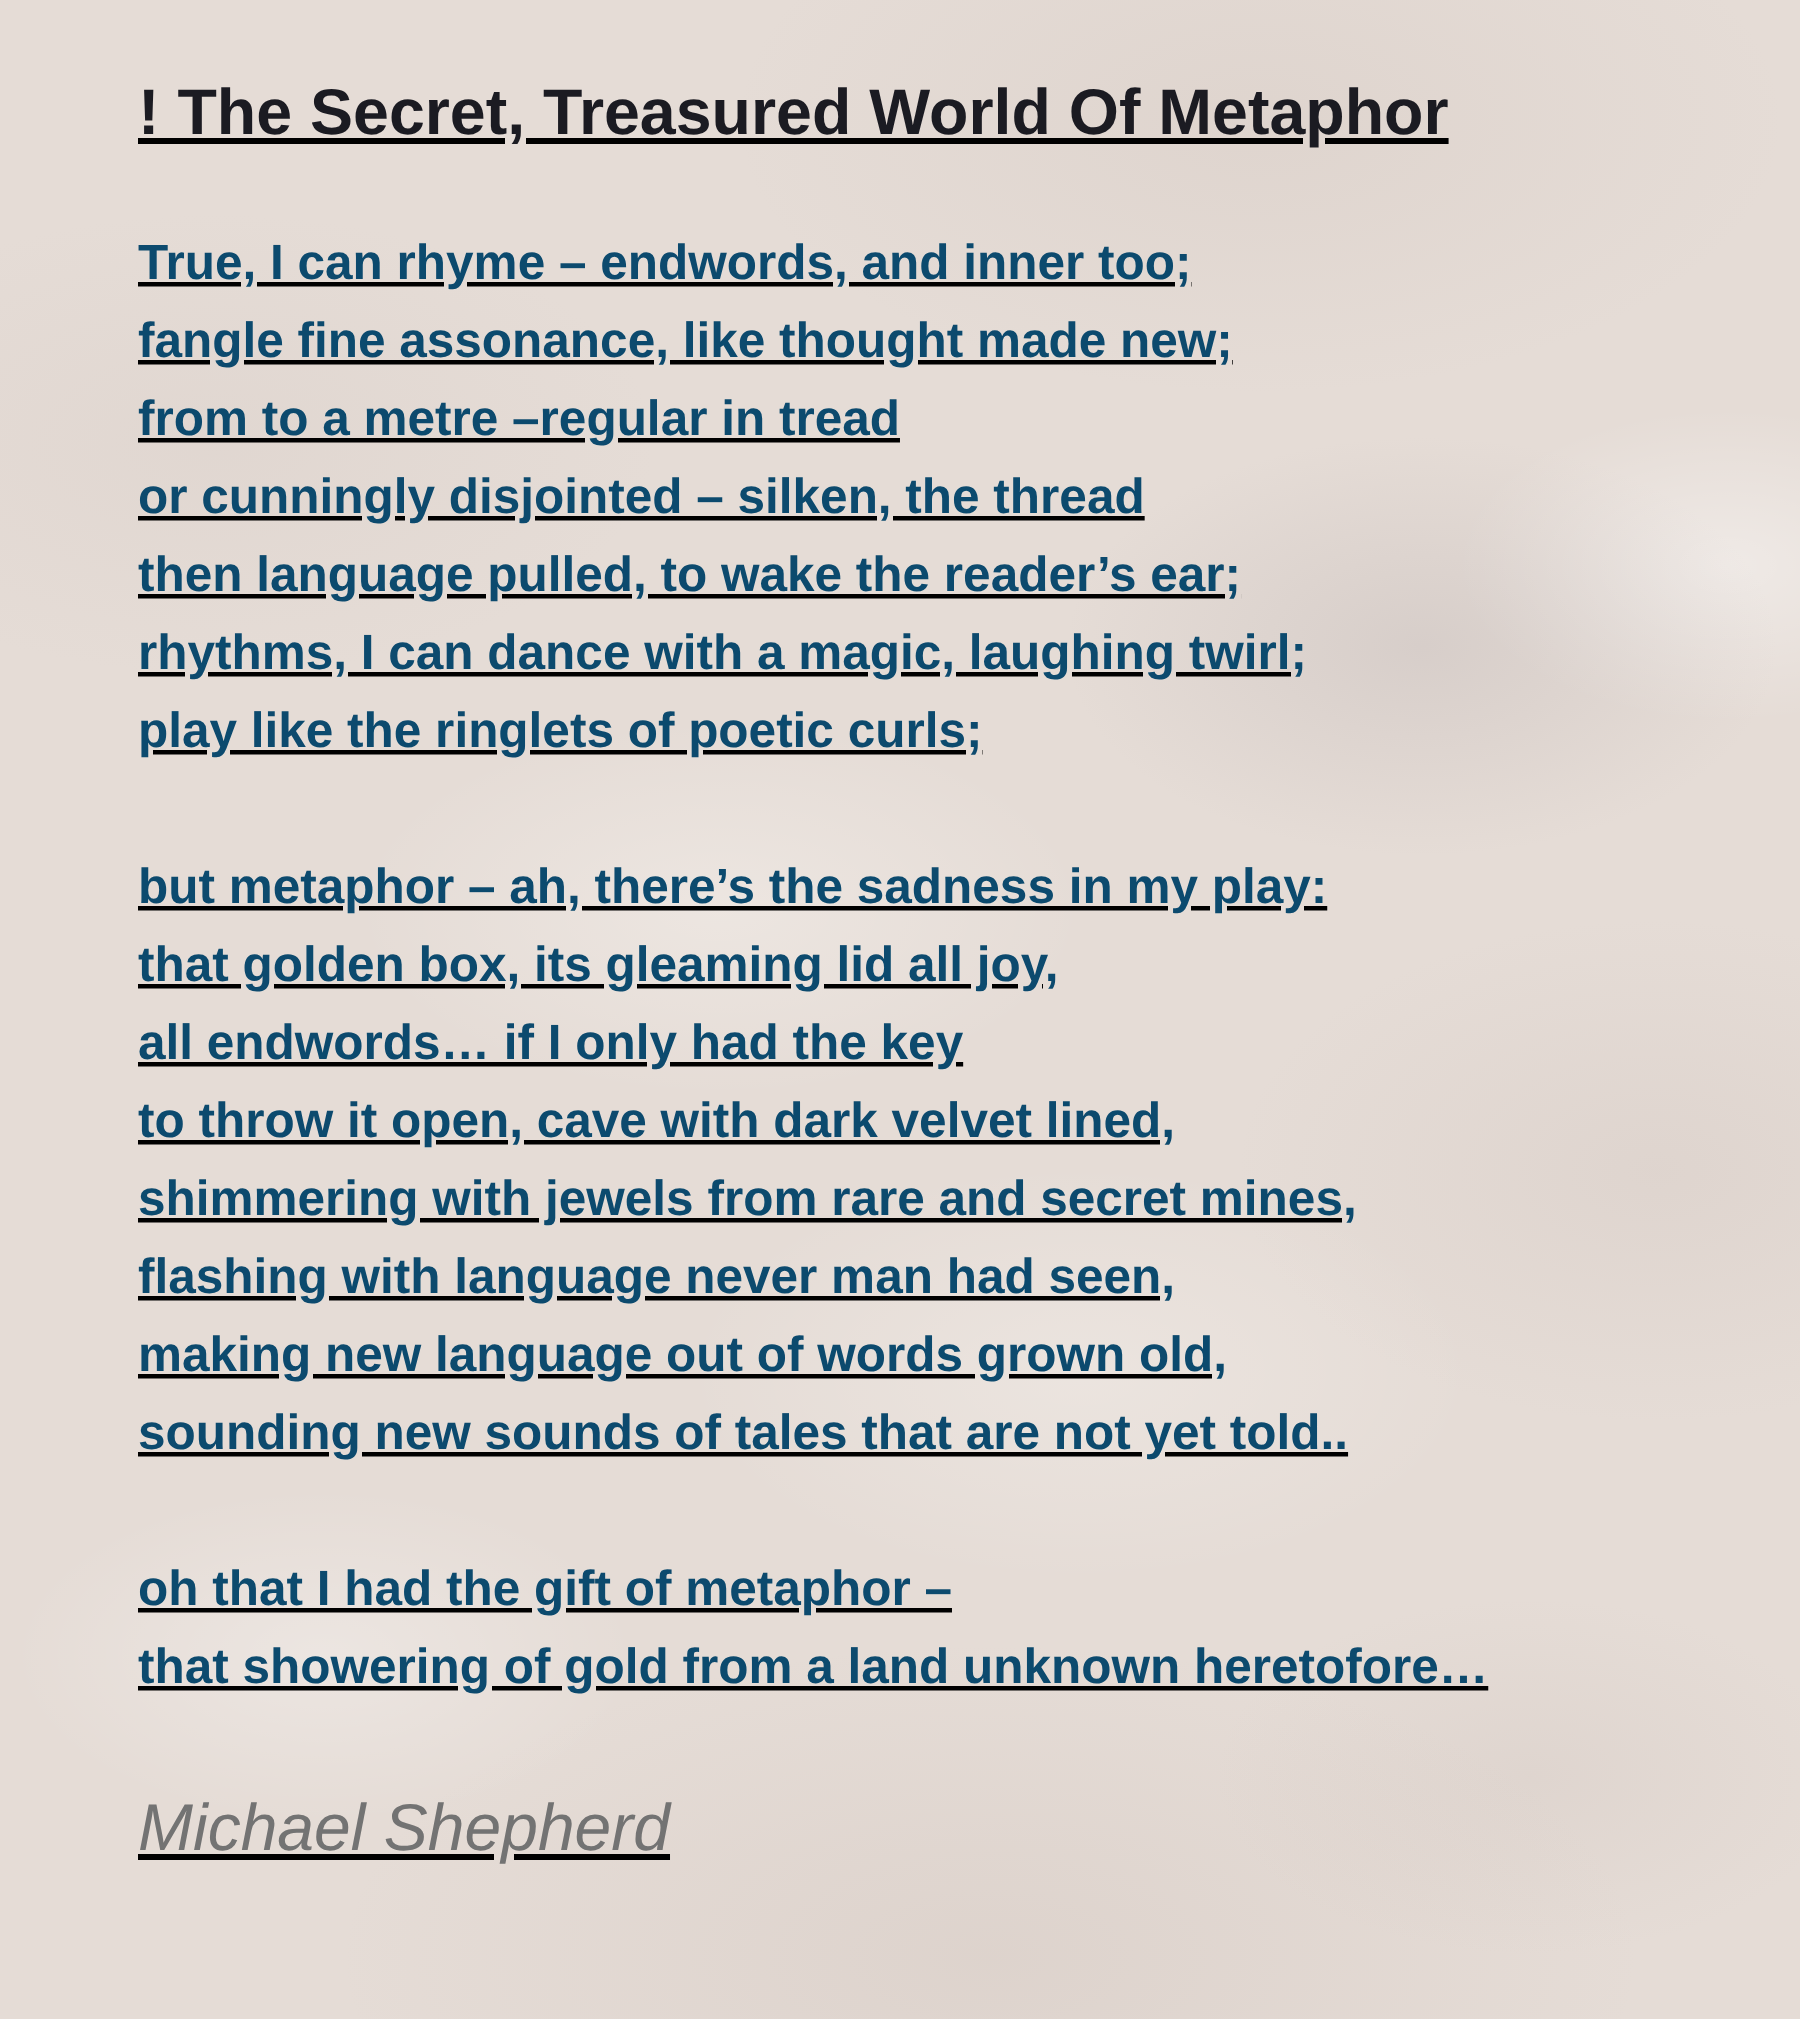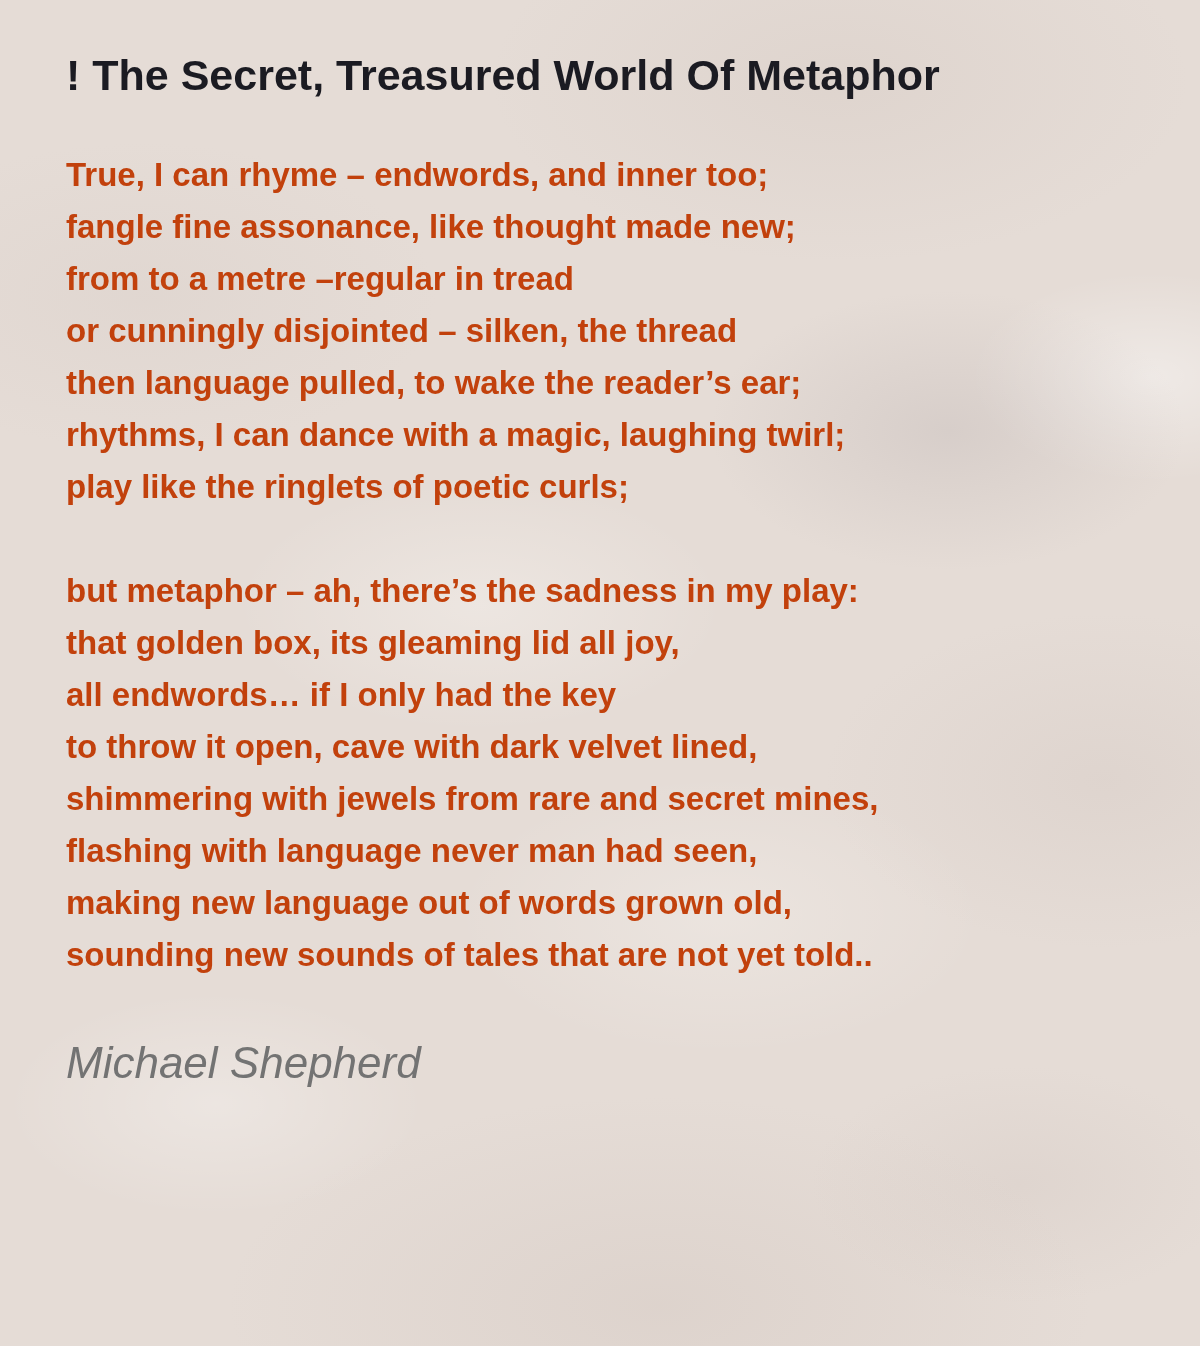--- a/index.html
+++ b/index.html
@@ -21,41 +21,42 @@
       radial-gradient(ellipse 300px 160px at 18% 82%, rgba(255,255,255,0.28), transparent 70%),
       radial-gradient(ellipse 420px 220px at 12% 22%, rgba(208,196,190,0.22), transparent 70%),
       radial-gradient(ellipse 350px 180px at 40% 45%, rgba(255,253,250,0.30), transparent 70%),
       radial-gradient(ellipse 300px 170px at 85% 88%, rgba(190,176,170,0.16), transparent 70%),
       radial-gradient(ellipse 380px 200px at 60% 68%, rgba(255,253,250,0.25), transparent 70%);
   }
   .page {
     box-sizing: border-box;
     width: 1200px;
     height: 1322px;
-    padding: 52px 40px 0 66px;
+    padding: 52px 40px 0 92px;
+    text-decoration: underline;
   }
   .title {
     margin: 0;
     font-size: 43px;
     line-height: 46px;
     font-weight: bold;
     color: #1b1b22;
     white-space: pre;
   }
   .poem-body {
     margin-top: 51px;
   }
   .stanza + .stanza {
     margin-top: 52px;
   }
   .line {
     font-size: 33px;
     font-weight: bold;
     line-height: 52px;
-    color: #c2410c;
+    color: #0c4a6e;
     white-space: pre;
   }
   .author {
     margin-top: 56px;
     font-size: 44px;
     font-style: italic;
     font-weight: normal;
     line-height: 52px;
     color: #737373;
     white-space: pre;
@@ -79,15 +80,19 @@
     <div class="stanza">
         <div class="line">but metaphor – ah, there’s the sadness in my play:</div>
         <div class="line">that golden box, its gleaming lid all joy,</div>
         <div class="line">all endwords… if I only had the key</div>
         <div class="line">to throw it open, cave with dark velvet lined,</div>
         <div class="line">shimmering with jewels from rare and secret mines,</div>
         <div class="line">flashing with language never man had seen,</div>
         <div class="line">making new language out of words grown old,</div>
         <div class="line">sounding new sounds of tales that are not yet told..</div>
       </div>
+    <div class="stanza">
+        <div class="line">oh that I had the gift of metaphor –</div>
+        <div class="line">that showering of gold from a land unknown heretofore…</div>
+      </div>
   </div>
   <div class="author">Michael Shepherd</div>
 </div>
 
 </body></html>

